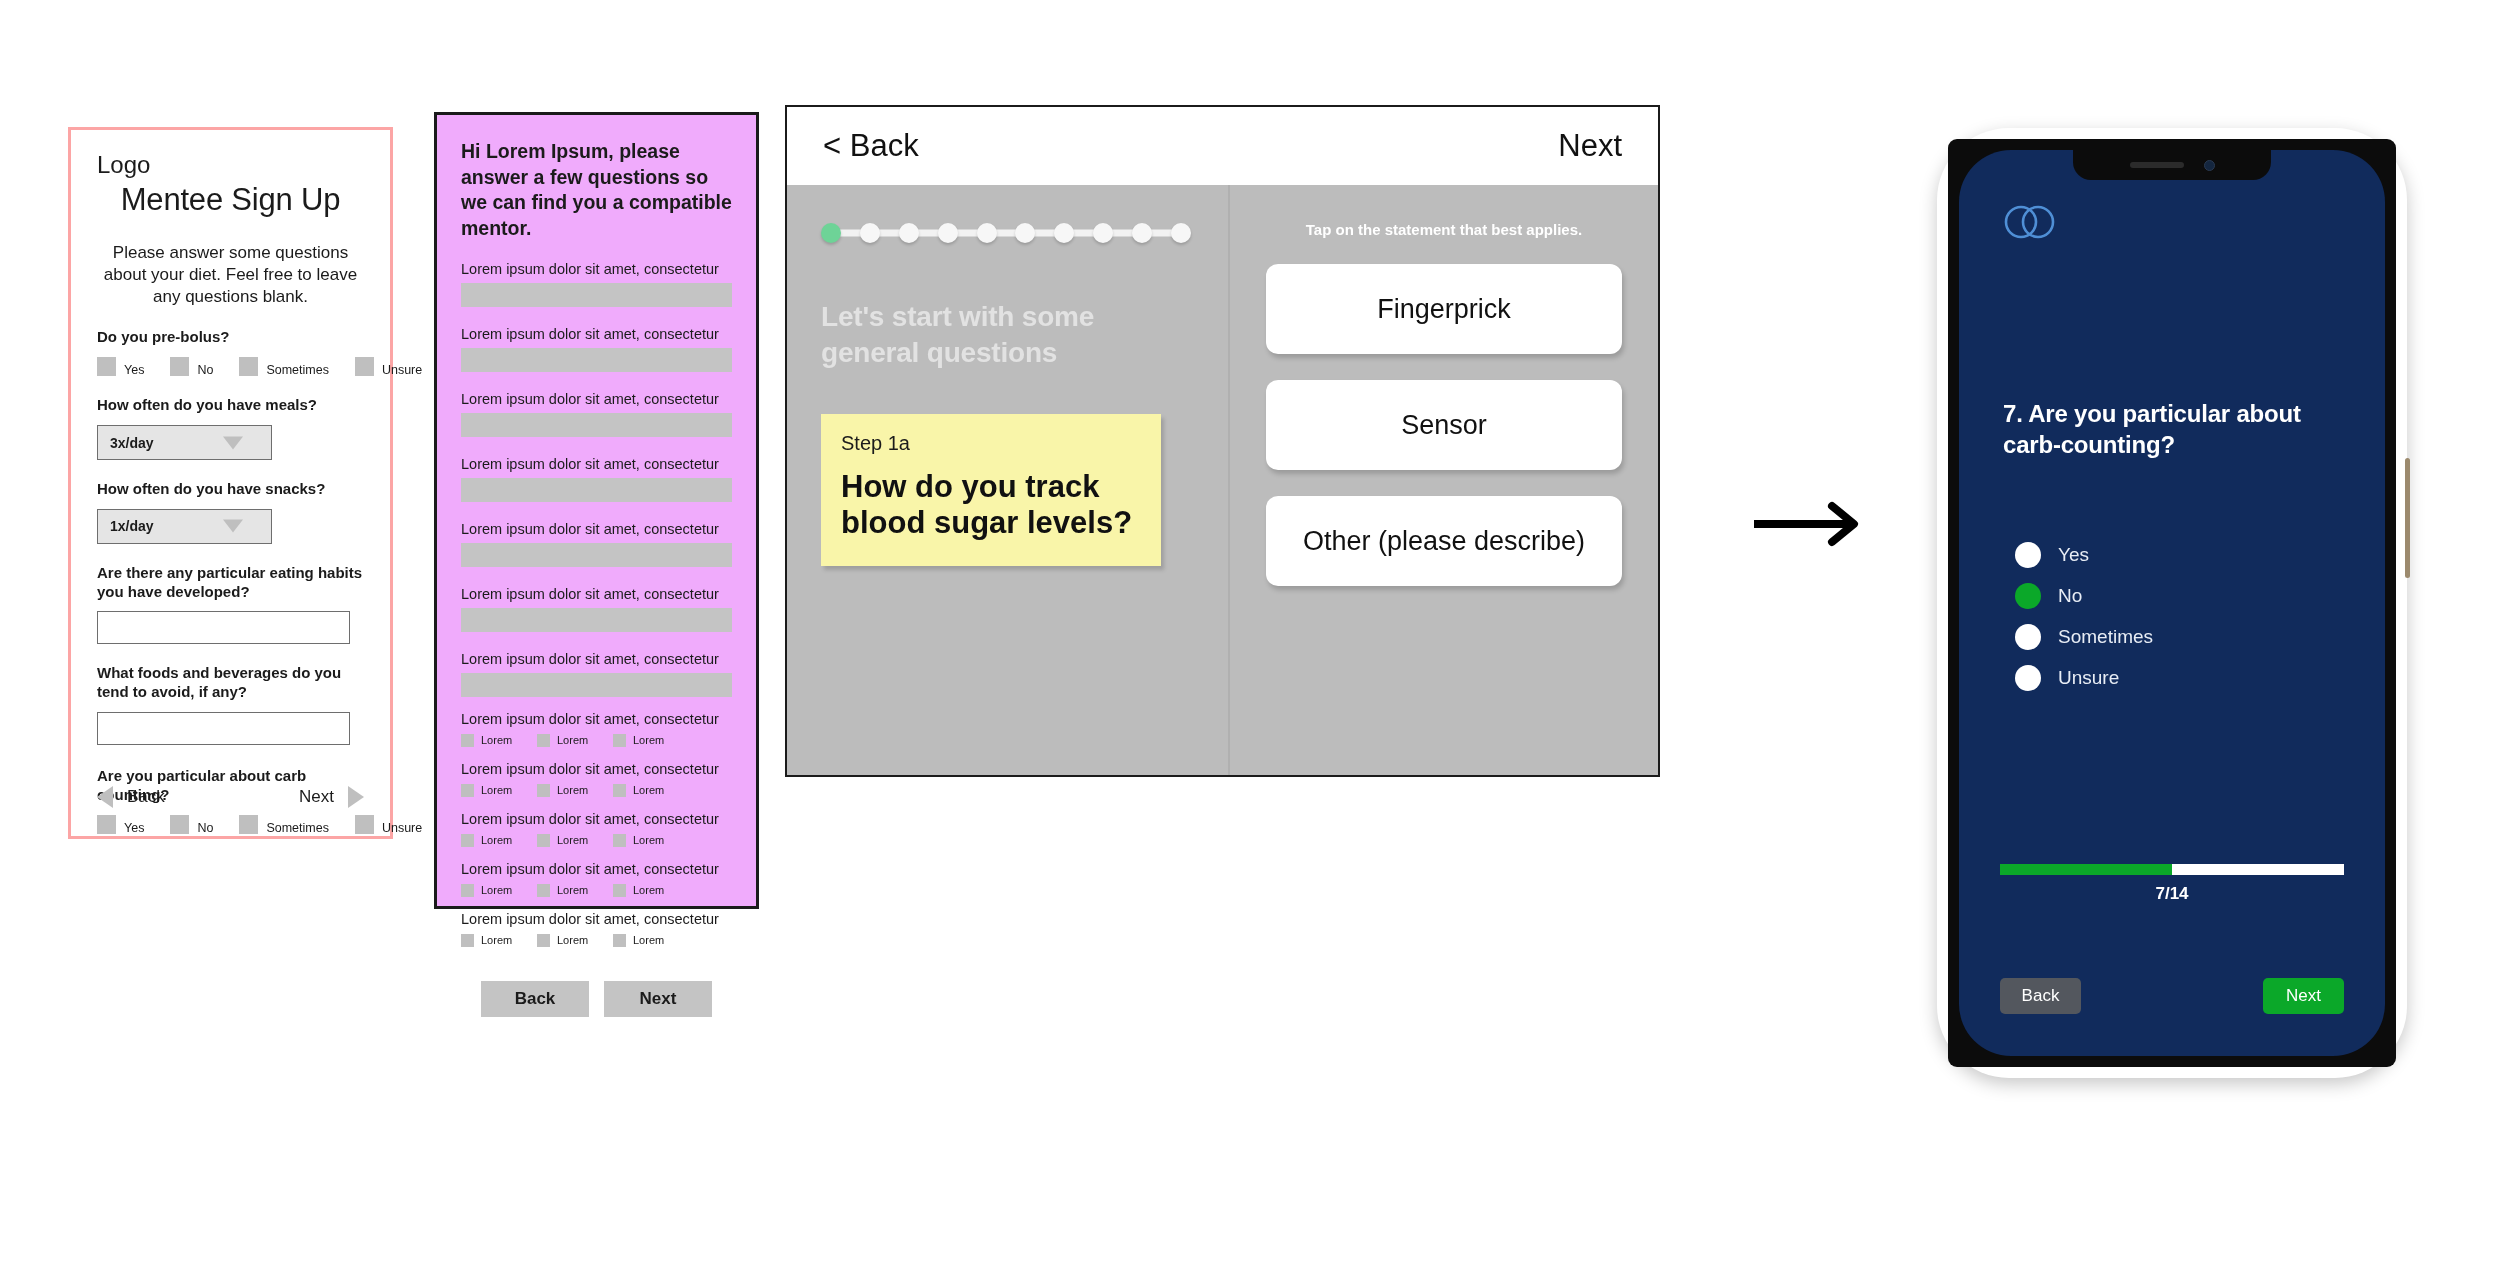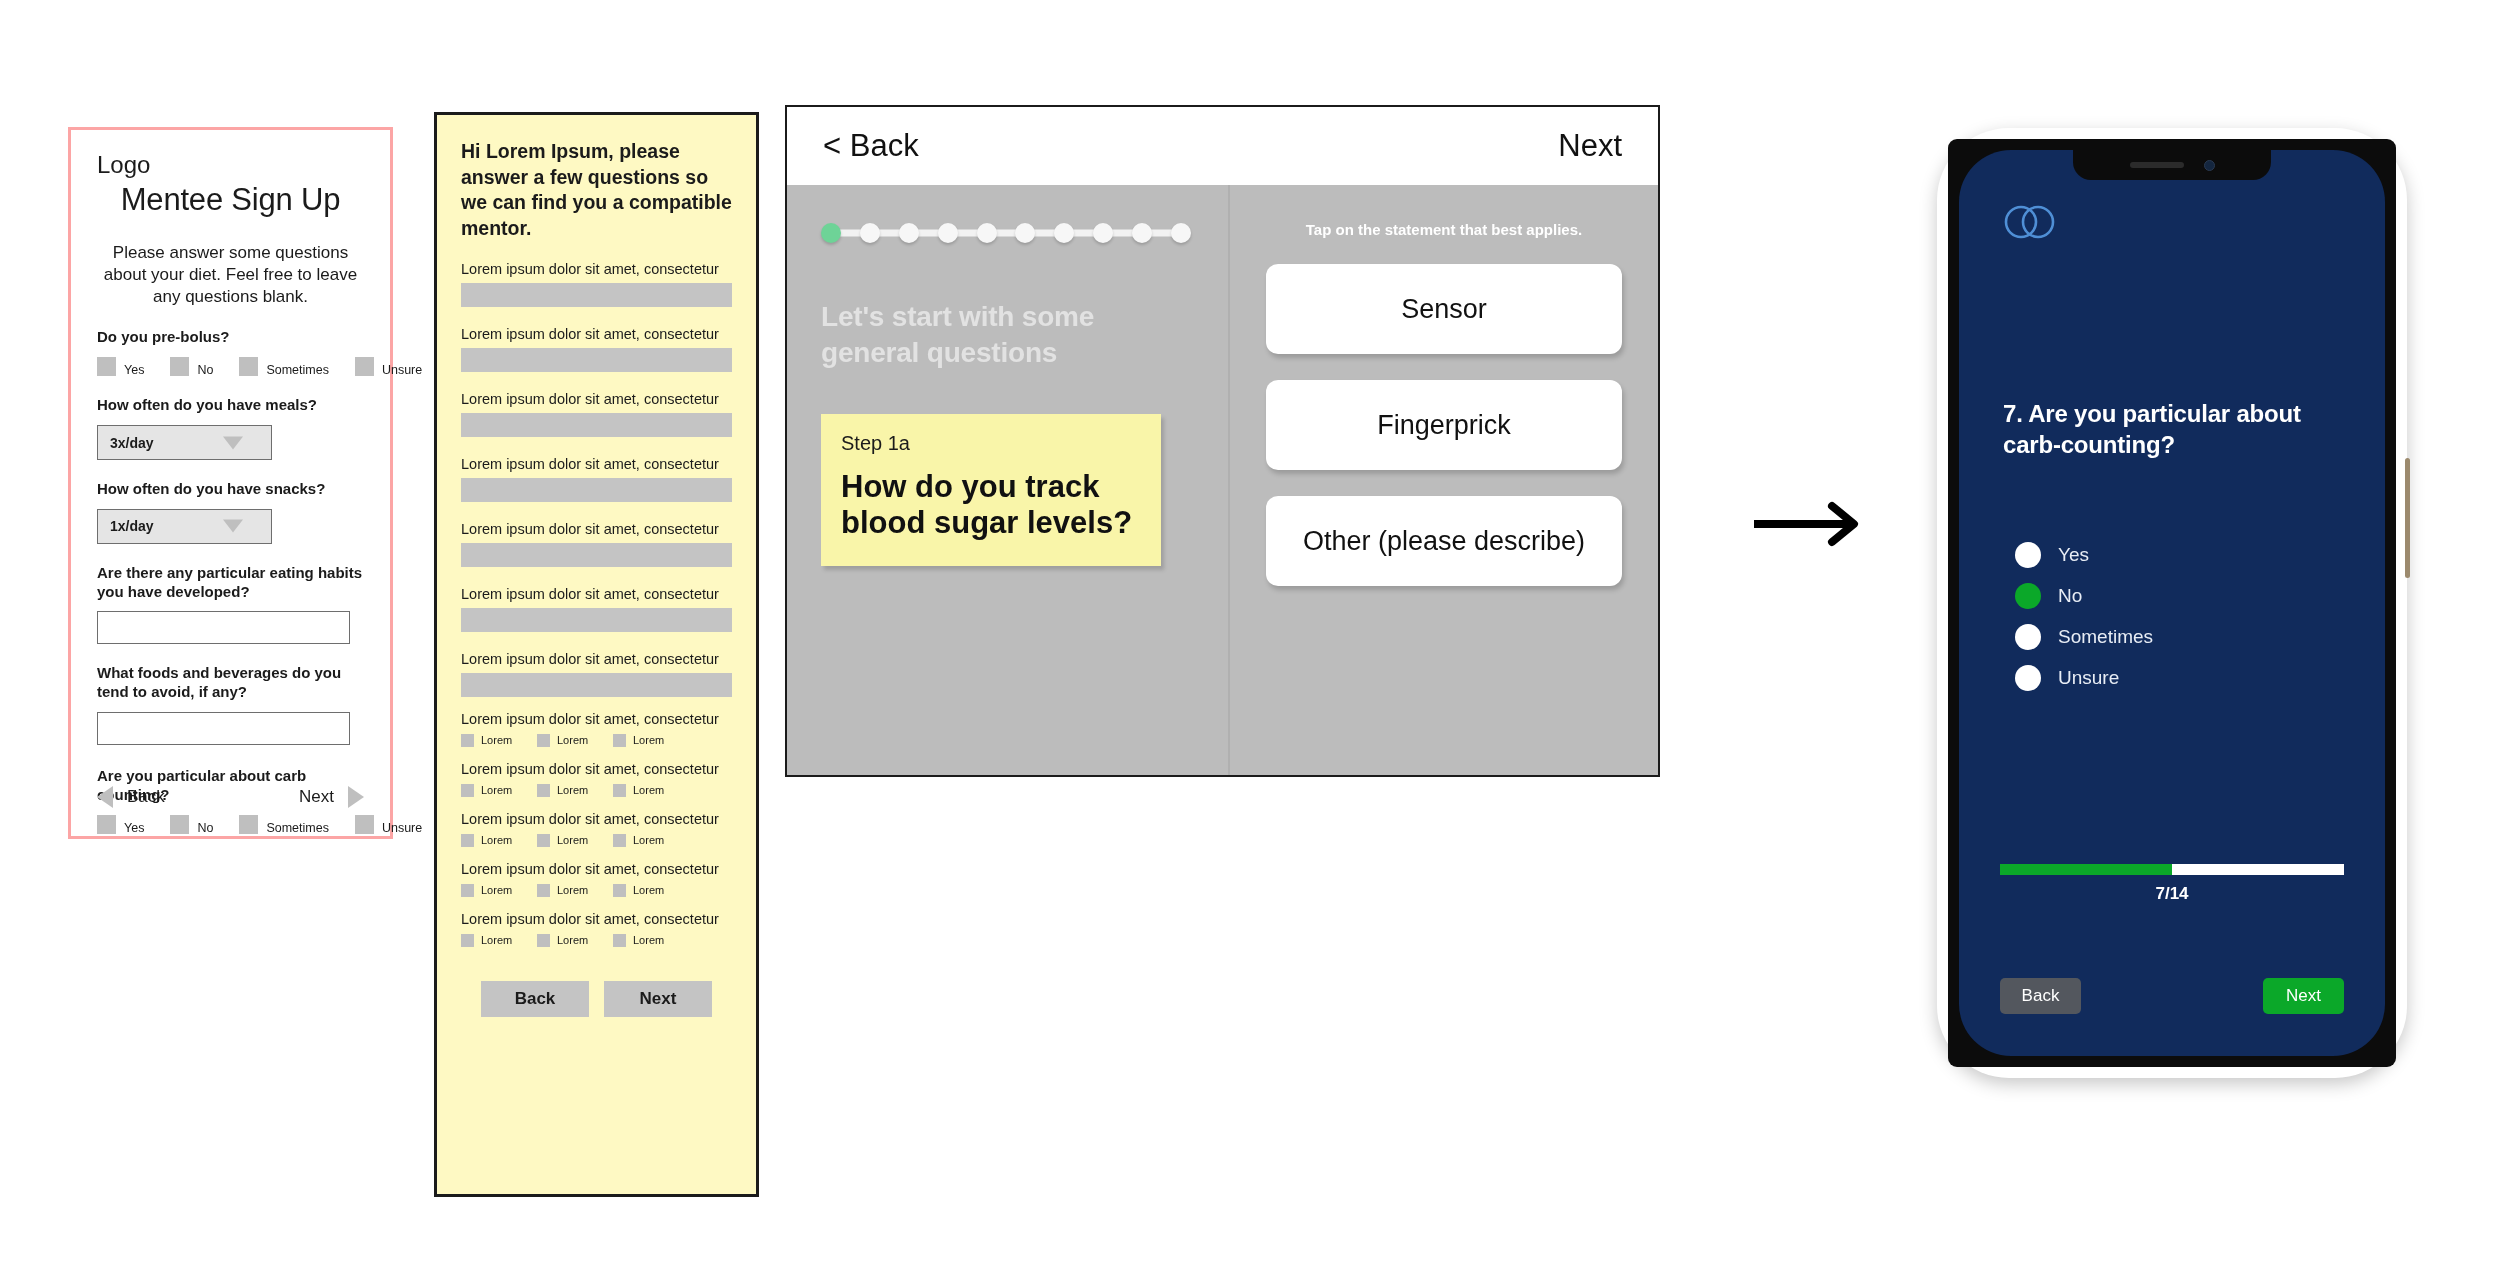--- a/index.html
+++ b/index.html
@@ -46,22 +46,22 @@
     display: flex; align-items: center; justify-content: space-between;
   }
   .p1-nav-side { display: flex; align-items: center; gap: 14px; }
   .p1-nav-label { font-size: 17px; color: #1b1b1b; }
   .tri-left { width: 0; height: 0; border-top: 11px solid transparent; border-bottom: 11px solid transparent; border-right: 16px solid #bfbfbf; }
   .tri-right { width: 0; height: 0; border-top: 11px solid transparent; border-bottom: 11px solid transparent; border-left: 16px solid #bfbfbf; }
 
   
   #panel-lorem {
     position: absolute; left: 434px; top: 112px;
-    width: 325px; height: 1085px;
-    background: #fef9c3; border: 3px solid #1b1b1b;
+    width: 325px; height: 797px;
+    background: #f0abfc; border: 3px solid #1b1b1b;
   }
   .p2-inner { padding: 24px 24px 0 24px; }
   .p2-heading { font-size: 19.5px; font-weight: bold; color: #1b1b1b; line-height: 1.32; }
   .p2-field-block { margin-top: 19px; }
   .p2-label { font-size: 14.5px; color: #1b1b1b; }
   .p2-bar { margin-top: 6px; height: 24px; background: #c4c4c4; }
   .p2-check-block { margin-top: 14px; }
   .p2-check-row { display: flex; margin-top: 7px; text-align: right; }
   .p2-check { display: flex; align-items: center; width: 76px; }
   .p2-check i { width: 13px; height: 13px; background: #bfbfbf; display: inline-block; }
@@ -415,22 +415,22 @@
             <div class="w-dot"></div>
           </div>
         <div class="w-lead">Let's start with some general questions</div>
         <div class="w-card">
           <div class="w-card-step">Step 1a</div>
           <div class="w-card-q">How do you track blood sugar levels?</div>
         </div>
       </div>
       <div class="w-right">
         <div class="w-tip">Tap on the statement that best applies.</div>
+        <div class="w-opt">Fingerprick</div>
         <div class="w-opt">Sensor</div>
-        <div class="w-opt">Fingerprick</div>
         <div class="w-opt">Other (please describe)</div>
       </div>
     </div>
   </div>
 
   <svg id="flow-arrow" viewBox="0 0 120 48">
     <line x1="2" y1="24" x2="100" y2="24" stroke="#000" stroke-width="8"></line>
     <polyline points="80,6 102,24 80,42" fill="none" stroke="#000" stroke-width="8" stroke-linecap="round" stroke-linejoin="round"></polyline>
   </svg>
 

